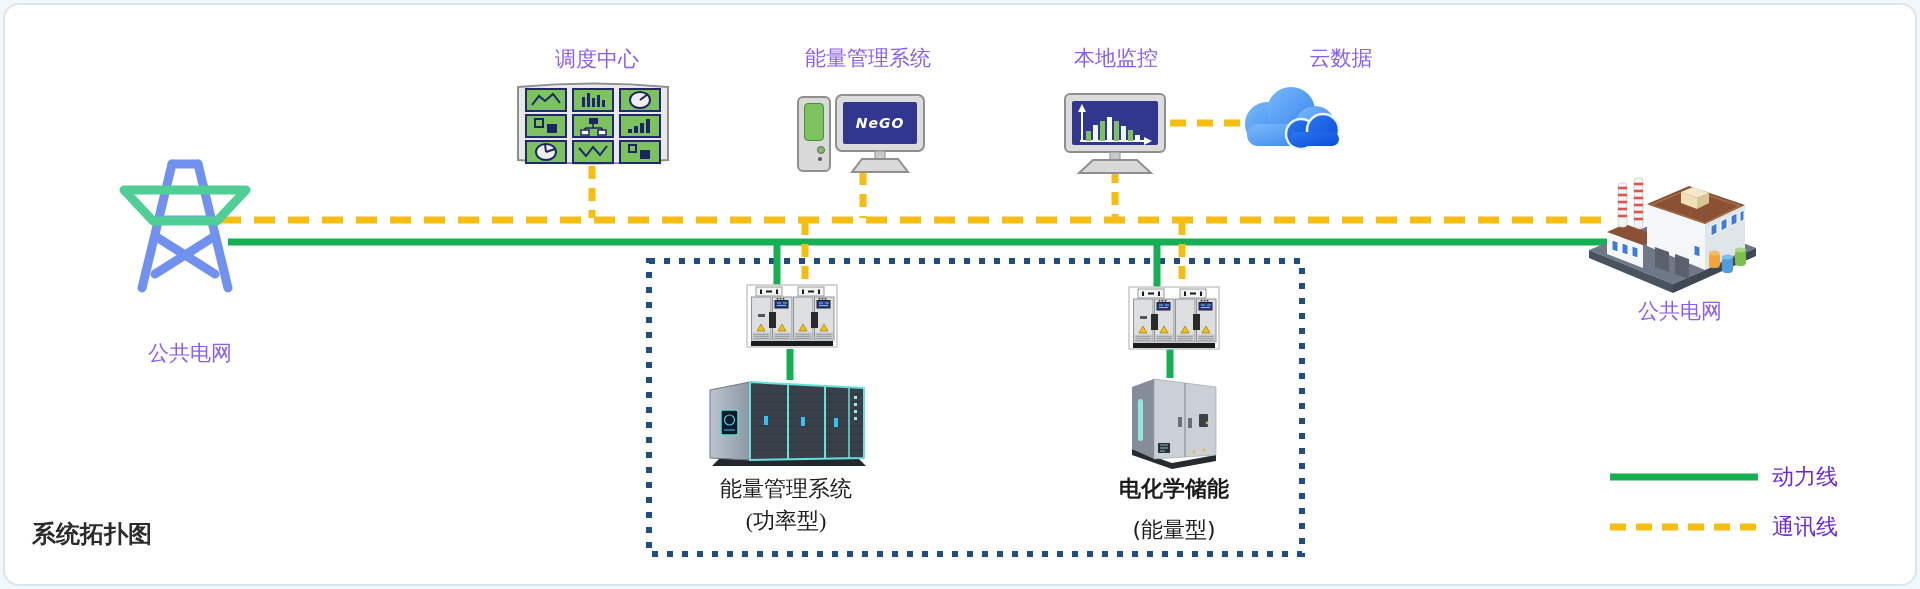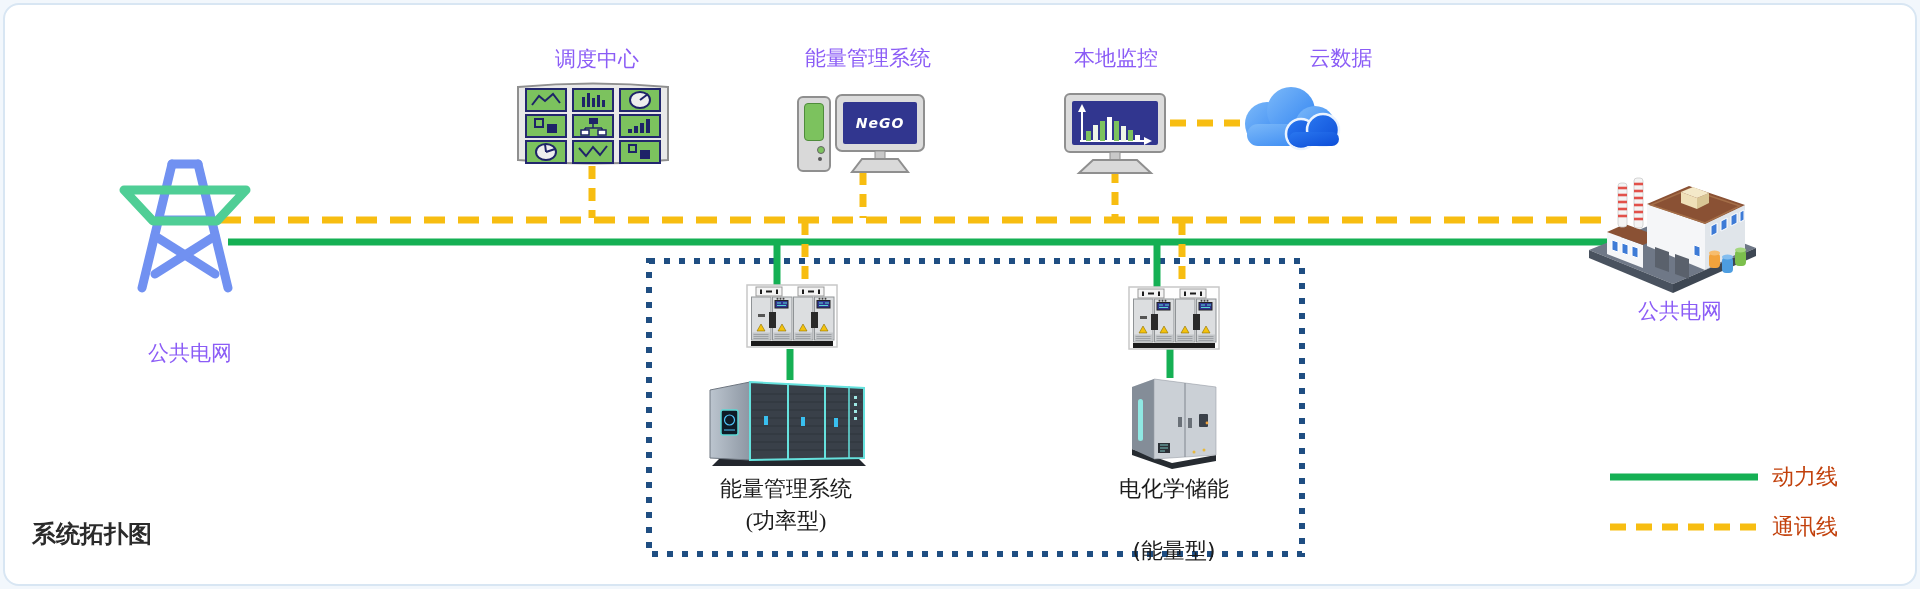--- a/index.html
+++ b/index.html
@@ -4,21 +4,21 @@
 <style>
   html,body{margin:0;padding:0;background:#eef4fb;font-family:"DejaVu Sans","Liberation Sans",sans-serif;}
   .stage{position:relative;width:1920px;height:589px;background:#f2f7fc;overflow:hidden;}
   .card{position:absolute;inset:3px;background:#ffffff;border:2px solid #d8e6f3;border-radius:16px;}
   .abs{position:absolute;}
   .wires{position:absolute;left:0;top:0;width:1920px;height:589px;pointer-events:none;}
   .node-label{position:absolute;transform:translateX(-50%);font-size:21px;color:#8b5cf6;white-space:nowrap;
     text-shadow:0 1px 0 #fff,1px 0 0 #fff;}
   .store-label{position:absolute;transform:translateX(-50%);font-size:22px;color:#1c1c1c;white-space:nowrap;text-align:center;}
   .title{position:absolute;font-size:24px;font-weight:bold;color:#2b2b2b;}
-  .legend-label{position:absolute;font-size:22px;color:#c2410c;white-space:nowrap;}
+  .legend-label{position:absolute;font-size:22px;color:#6d28d9;white-space:nowrap;}
   
   .wall{position:absolute;left:516px;top:79px;width:154px;height:89px;}
   
   .pc-case{position:absolute;left:797px;top:96px;width:34px;height:76px;background:#d9d9d9;border:2px solid #8f8f8f;border-radius:6px;box-sizing:border-box;}
   .pc-screen{position:absolute;left:5px;top:5px;width:18px;height:36px;background:#7cc25e;border:1px solid #4f8c3b;border-radius:4px;}
   .pc-dot1{position:absolute;left:18px;top:48px;width:6px;height:6px;border-radius:50%;background:#7cc25e;border:1px solid #666;}
   .pc-dot2{position:absolute;left:19px;top:59px;width:4px;height:4px;border-radius:50%;background:#5a5a5a;}
 </style>
 </head>
 <body>
@@ -362,22 +362,22 @@
     <line x1="61" y1="12" x2="61" y2="86" stroke="#8d939b" stroke-width="1.2"></line>
     <rect x="54" y="46" width="4" height="10" fill="#6a7078"></rect>
     <rect x="64" y="47" width="4" height="10" fill="#6a7078"></rect>
     <rect x="75" y="43" width="9" height="13" rx="1" fill="#3a4049"></rect>
       <circle cx="83" cy="52" r="1.4" fill="#f2a33c"></circle>
     <rect x="34" y="72" width="12" height="10" fill="#2b3036"></rect>
     <path d="M36,74 h8 M36,77 h8 M36,80 h5" stroke="#8fe8e3" stroke-width="0.8"></path>
     <circle cx="70" cy="81" r="1.5" fill="#e8b93c"></circle>
       <circle cx="80" cy="79" r="1.5" fill="#e8b93c"></circle>
   </svg>
-  <div class="store-label" style="left:1174px;top:474px;">电化学储能</div>
-  <div class="store-label" style="left:1174px;top:536px;">(能量型)</div>
+  <div class="store-label" style="left:1174px;top:474px;font-weight:bold;">电化学储能</div>
+  <div class="store-label" style="left:1174px;top:515px;">(能量型)</div>
 
   <svg class="abs" style="left:1608px;top:470px;" width="152" height="14">
     <line x1="2" y1="7" x2="150" y2="7" stroke="#15b054" stroke-width="7"></line>
   </svg>
   <div class="legend-label" style="left:1772px;top:462px;">动力线</div>
   <svg class="abs" style="left:1608px;top:520px;" width="152" height="14">
     <line x1="2" y1="7" x2="150" y2="7" stroke="#f7bd11" stroke-width="7" stroke-dasharray="16 10"></line>
   </svg>
   <div class="legend-label" style="left:1772px;top:512px;font-family:Liberation Mono, monospace;">通讯线</div>
 

